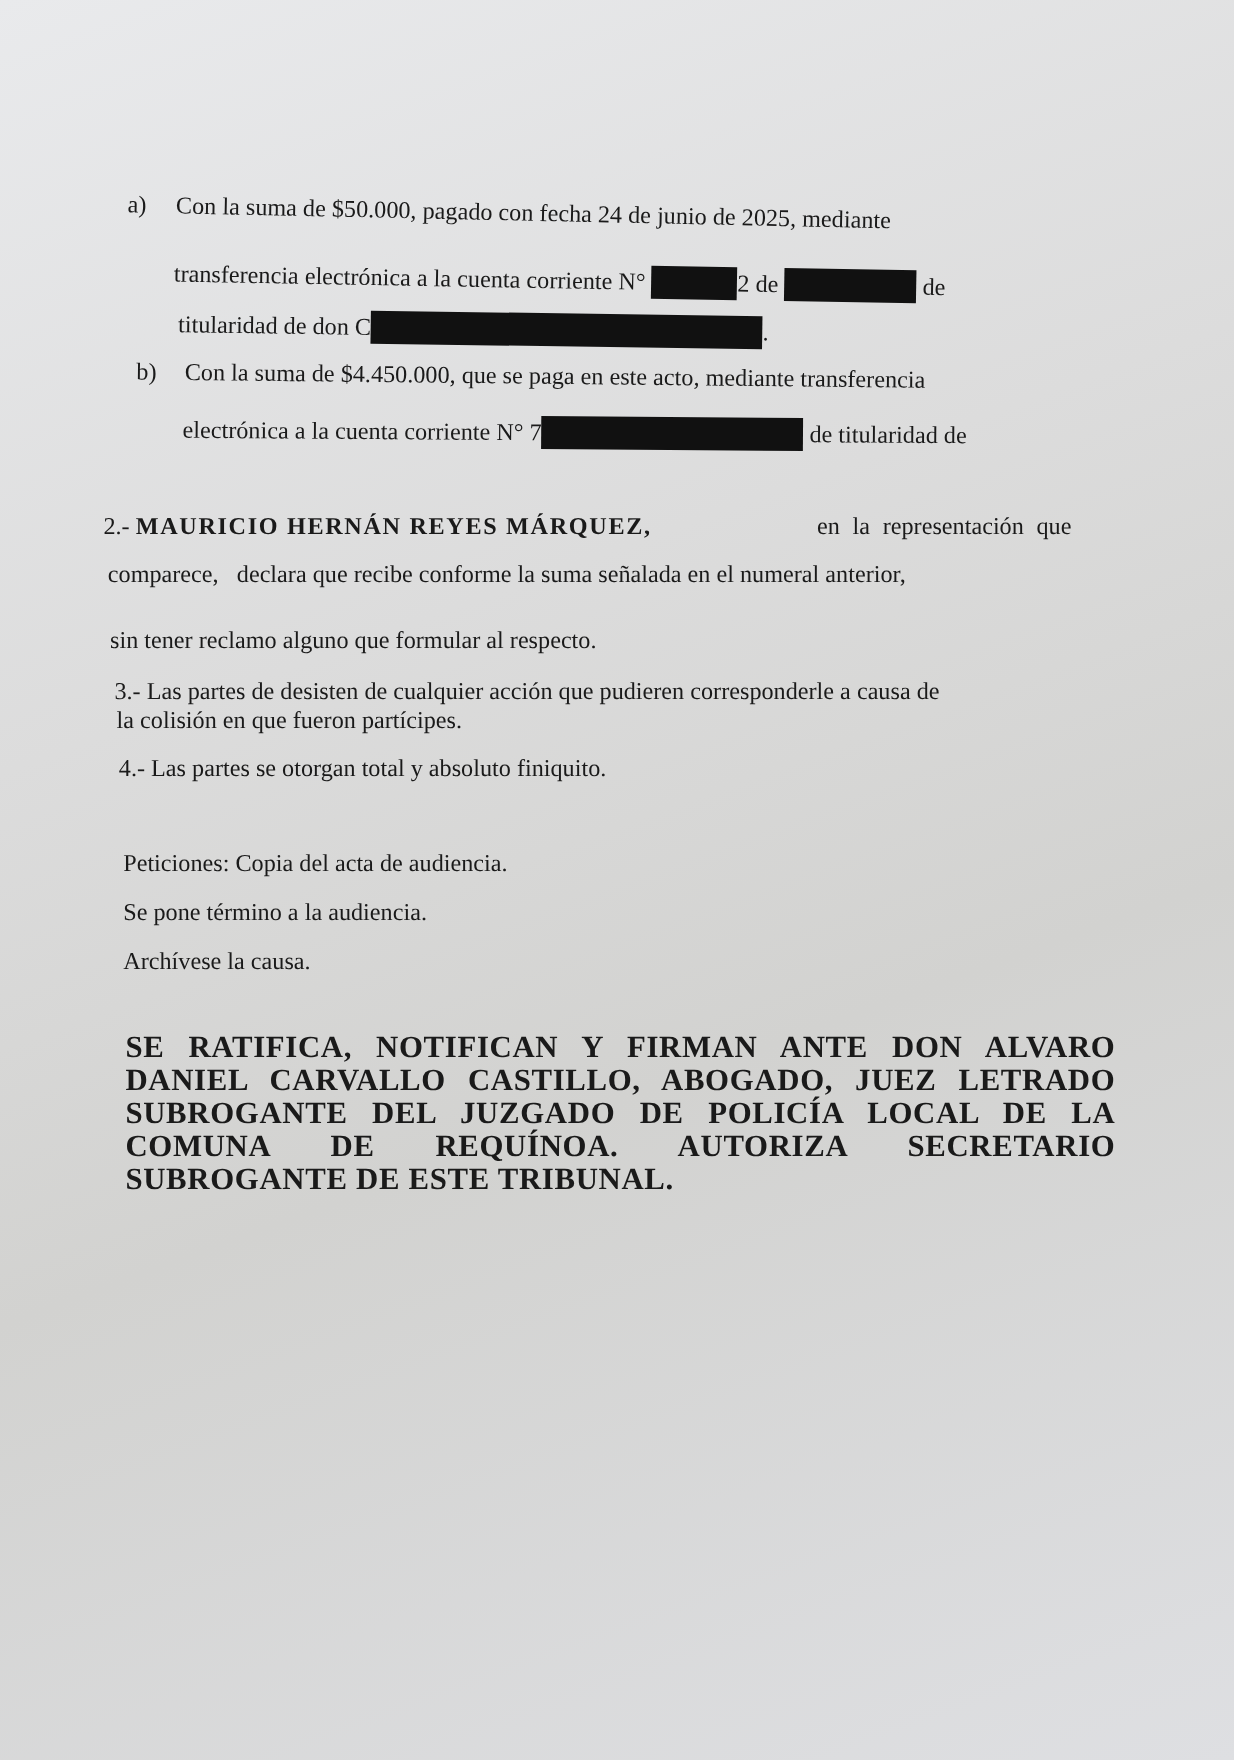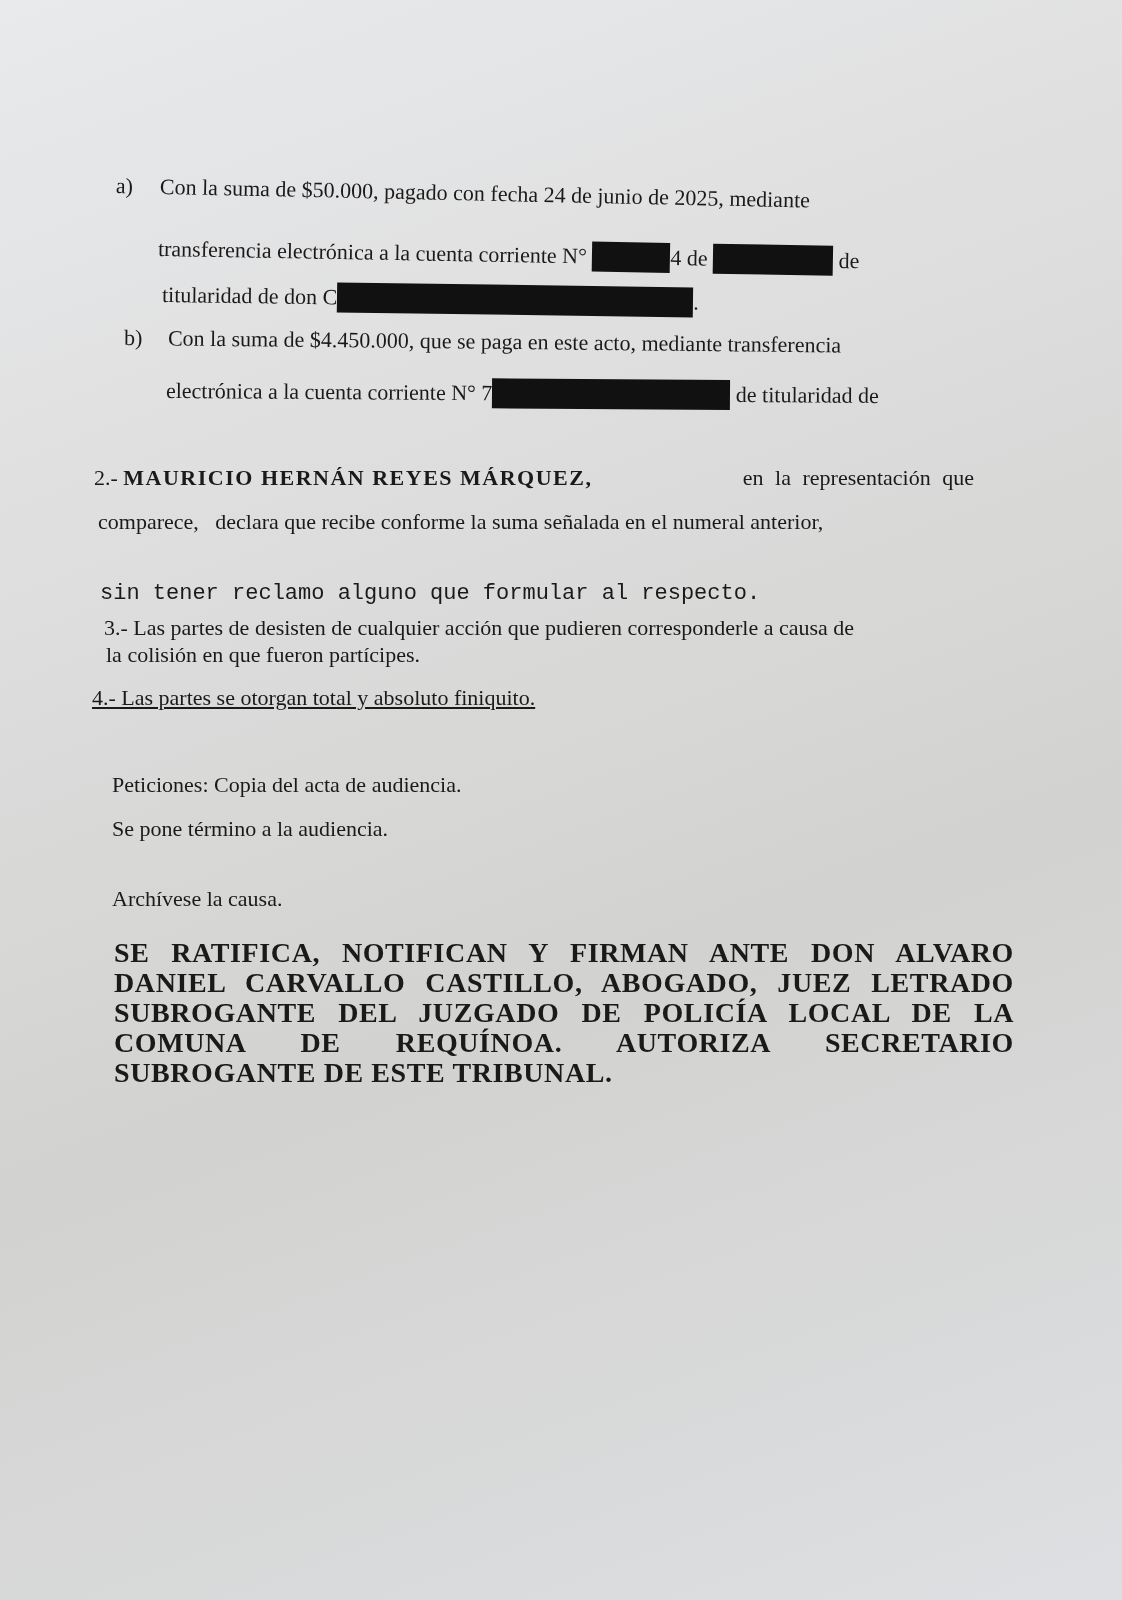--- a/index.html
+++ b/index.html
@@ -32,21 +32,21 @@
 </head>
 <body>
 
 <div class="page">
 
   <div class="line" style="left:116px; top:172px; transform: rotate(1.2deg);">
     <span class="marker">a)</span><span>Con la suma de $50.000, pagado con fecha 24 de junio de 2025, mediante</span>
   </div>
   <div class="line" style="left:158px; top:234px; transform: rotate(1.0deg);">
     <span>transferencia electrónica a la cuenta corriente N°</span>
-    <span class="redact" style="width:78px;"></span><span>4 de</span>
+    <span class="redact" style="width:78px;"></span><span>2 de</span>
     <span class="redact" style="width:120px;"></span>
     <span>de</span>
   </div>
   <div class="line" style="left:162px; top:280px; transform: rotate(0.8deg);">
     <span>titularidad de don C</span><span class="redact" style="width:356px;"></span><span>.</span>
   </div>
 
   <div class="line" style="left:124px; top:324px; transform: rotate(0.6deg);">
     <span class="marker">b)</span><span>Con la suma de $4.450.000, que se paga en este acto, mediante transferencia</span>
   </div>
@@ -55,40 +55,40 @@
     <span>de titularidad de</span>
   </div>
 
   <div class="line" style="left:94px; top:464px; width:880px; display:flex; justify-content:space-between;gap:32px;">
     <span><span>2.-</span> <span class="bold" style="letter-spacing:1.5px;">MAURICIO HERNÁN REYES MÁRQUEZ,</span></span>
     <span style="word-spacing:6px;">en la representación que</span>
   </div>
   <div class="line" style="left:98px; top:508px;">
     <span style="white-space:pre;">comparece,   declara que recibe conforme la suma señalada en el numeral anterior,</span>
   </div>
-  <div class="line" style="left:100px; top:580px;font-family:Liberation Mono, monospace;">
+  <div class="line" style="left:100px; top:568px;">
     <span>sin tener reclamo alguno que formular al respecto.</span>
   </div>
 
   <div class="line" style="left:104px; top:594px;margin-top:20px;">
     <span>3.- Las partes de desisten de cualquier acción que pudieren corresponderle a causa de</span>
   </div>
   <div class="line" style="left:106px; top:641px;text-align:right;">
     <span>la colisión en que fueron partícipes.</span>
   </div>
 
-  <div class="line" style="left:92px; top:684px;text-decoration:underline;">
+  <div class="line" style="left:108px; top:684px;">
     <span>4.- Las partes se otorgan total y absoluto finiquito.</span>
   </div>
 
   <div class="line" style="left:112px; top:771px;">
     <span>Peticiones: Copia del acta de audiencia.</span>
   </div>
   <div class="line" style="left:112px; top:815px;">
     <span>Se pone término a la audiencia.</span>
   </div>
-  <div class="line" style="left:112px; top:860px;margin-top:25px;">
+  <div class="line" style="left:112px; top:860px;">
     <span>Archívese la causa.</span>
   </div>
 
   <div class="closing">SE RATIFICA, NOTIFICAN Y FIRMAN ANTE DON ALVARO DANIEL CARVALLO CASTILLO, ABOGADO, JUEZ LETRADO SUBROGANTE DEL JUZGADO DE POLICÍA LOCAL DE LA COMUNA DE REQUÍNOA. AUTORIZA SECRETARIO SUBROGANTE DE ESTE TRIBUNAL.</div>
 
 </div>
 
 </body></html>

